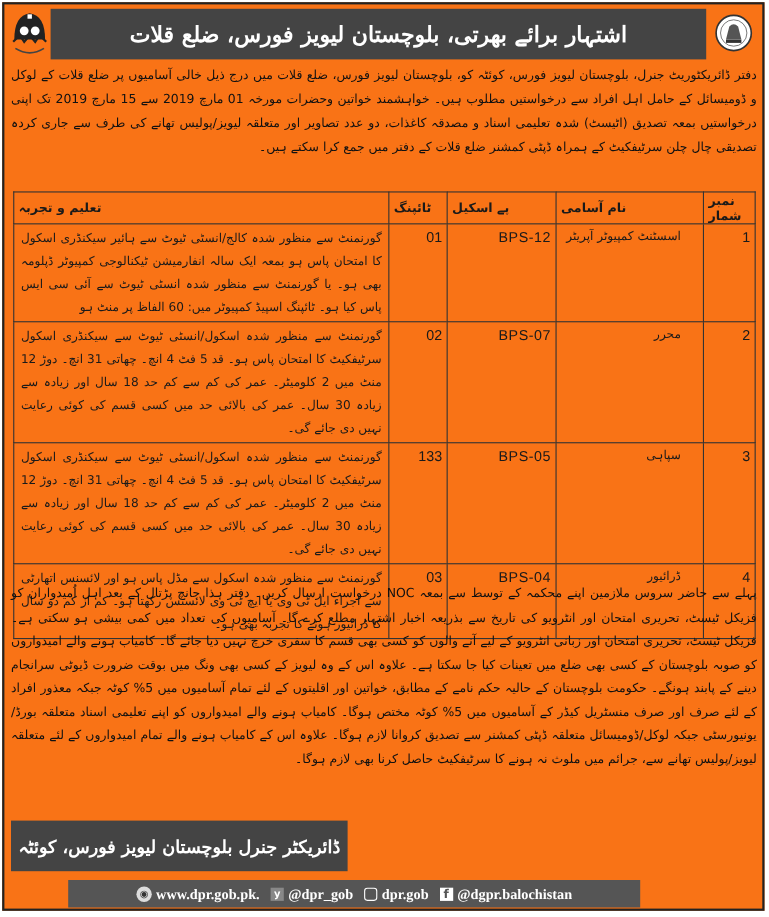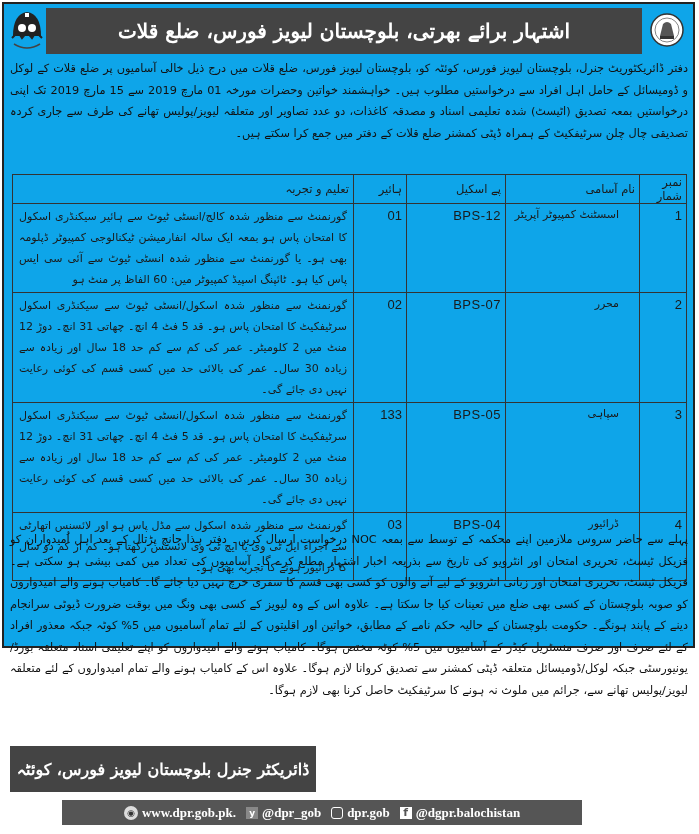--- a/index.html
+++ b/index.html
@@ -1,32 +1,32 @@
 <!DOCTYPE html>
 <html><head>
 <meta charset="utf-8">
 <style>
   html, body { margin: 0; padding: 0; background: #ffffff; }
   body { width: 699px; height: 834px; overflow: hidden; position: relative; font-family: "DejaVu Sans", sans-serif; color: #1a1a1a; }
-  .page { position: absolute; left: 2px; top: 2px; width: 693px; height: 646px; border: 2px solid #222; box-sizing: border-box; background: #0ea5e9; }
+  .page { position: absolute; left: 2px; top: 2px; width: 693px; height: 826px; border: 2px solid #222; box-sizing: border-box; background: #f97316; }
 
   
   .header { position: absolute; left: 0; top: 0; width: 689px; height: 52px; }
   .logo-left { position: absolute; left: 6px; top: 4px; width: 34px; height: 44px; }
   .logo-right { position: absolute; right: 8px; top: 6px; width: 36px; height: 40px; }
   .banner { position: absolute; left: 42px; top: 4px; width: 596px; height: 46px; background: #444; color: #fff; font-family: "DejaVu Serif", serif; font-size: 20px; font-weight: bold; display: flex; align-items: center; justify-content: center; direction: rtl; }
 
   .para { position: absolute; left: 6px; width: 678px; direction: rtl; text-align: justify; font-family: "DejaVu Sans", sans-serif; font-size: 11.3px; line-height: 21.5px; color: #111; }
   .intro { top: 54px; }
   .outro { top: 525px; }
 
   
   .tbl { position: absolute; left: 8px; top: 170px; width: 675px; border-collapse: collapse; direction: rtl; font-size: 11px; }
   .tbl td, .tbl th { border: 1.5px solid #333; vertical-align: top; padding: 0 4px; }
-  .tbl th { font-weight: normal; height: 23px; vertical-align: middle; text-align: right; font-size: 11.5px; }
+  .tbl th { font-weight: bold; height: 23px; vertical-align: middle; text-align: left; font-size: 11.5px; }
   .tbl td.num, .tbl td.cnt, .tbl td.scale { text-align: right; padding-top: 4px; font-family: "Liberation Sans", sans-serif; font-size: 13px; }
   .tbl td.scale { font-weight: normal; font-size: 13px; letter-spacing: 0.5px; }
   .tbl td.post { text-align: right; padding-top: 4px; padding-right: 20px; }
   .tbl td.edu { text-align: justify; line-height: 21px; padding: 2px 6px; margin-left: 28px; }
   .col-num { width: 38px; }
   .col-post { width: 125px; }
   .col-scale { width: 90px; }
   .col-cnt { width: 44px; }
 
   
@@ -68,21 +68,21 @@
   </div>
 
   <div class="para intro">دفتر ڈائریکٹوریٹ جنرل، بلوچستان لیویز فورس، کوئٹہ کو، بلوچستان لیویز فورس، ضلع قلات میں درج ذیل خالی آسامیوں پر ضلع قلات کے لوکل و ڈومیسائل کے حامل اہل افراد سے درخواستیں مطلوب ہیں۔ خواہشمند خواتین وحضرات مورخہ 01 مارچ 2019 سے 15 مارچ 2019 تک اپنی درخواستیں بمعہ تصدیق (اٹیسٹ) شدہ تعلیمی اسناد و مصدقہ کاغذات، دو عدد تصاویر اور متعلقہ لیویز/پولیس تھانے کی طرف سے جاری کردہ تصدیقی چال چلن سرٹیفکیٹ کے ہمراہ ڈپٹی کمشنر ضلع قلات کے دفتر میں جمع کرا سکتے ہیں۔</div>
 
   <table class="tbl">
     <thead>
       <tr>
         <th class="col-num">نمبر شمار</th>
         <th class="col-post">نام آسامی</th>
         <th class="col-scale">پے اسکیل</th>
-        <th class="col-cnt">ہائیر</th>
+        <th class="col-cnt">ٹائپنگ</th>
         <th>تعلیم و تجربہ</th>
       </tr>
     </thead>
     <tbody>
       <tr style="height:87px">
         <td class="num">1</td>
         <td class="post">اسسٹنٹ کمپیوٹر آپریٹر</td>
         <td class="scale">BPS-12</td>
         <td class="cnt">01</td>
         <td class="edu">گورنمنٹ سے منظور شدہ کالج/انسٹی ٹیوٹ سے ہائیر سیکنڈری اسکول کا امتحان پاس ہو بمعہ ایک سالہ انفارمیشن ٹیکنالوجی کمپیوٹر ڈپلومہ بھی ہو۔ یا گورنمنٹ سے منظور شدہ انسٹی ٹیوٹ سے آئی سی ایس پاس کیا ہو۔ ٹائپنگ اسپیڈ کمپیوٹر میں: 60 الفاظ پر منٹ ہو</td>

